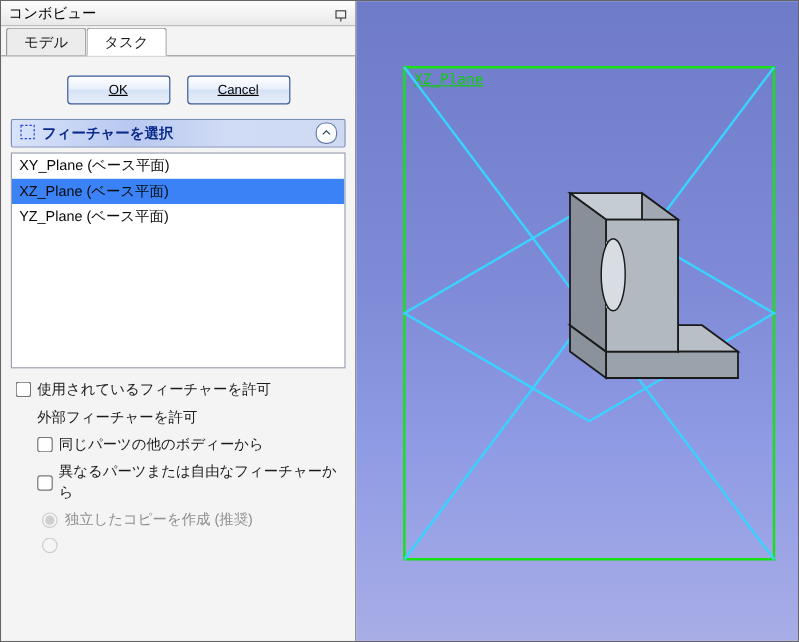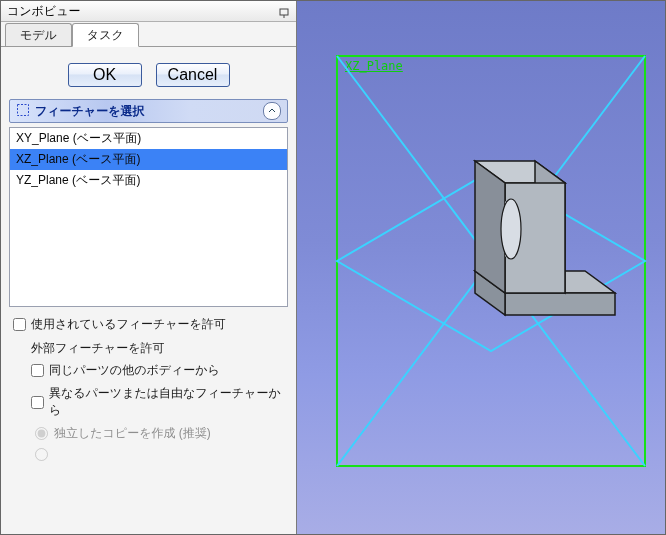--- a/index.html
+++ b/index.html
@@ -67,26 +67,27 @@
     border-bottom:1px solid #fff;
   }
 
   .button-row {
     display:flex;
     justify-content:center;
     gap:14px;
     padding: 16px 0 12px;
   }
   .dlg-btn {
-    width: 74px; height:24px;
+    width: 86px; height:24px;
     border:1px solid #3a5a9c;
     border-radius:3px;
     background:linear-gradient(#fefeff,#eaf0fb 45%, #d6e2f5 50%, #e6eefb);
-    font-size:16px;
-    cursor:pointer;
+    font-size:11px;
+    cursor:pointer;
+    text-decoration:underline;
   }
 
   .task-body {
     padding: 0 8px 8px;
     flex:1;
     overflow:auto;
   }
 
   .section-header {
     height:22px;

